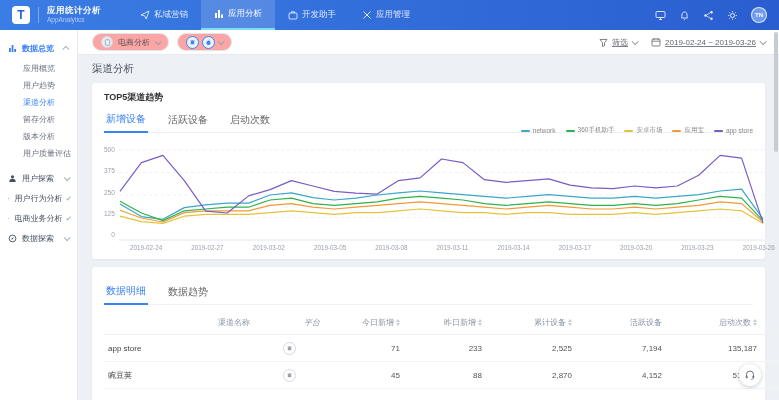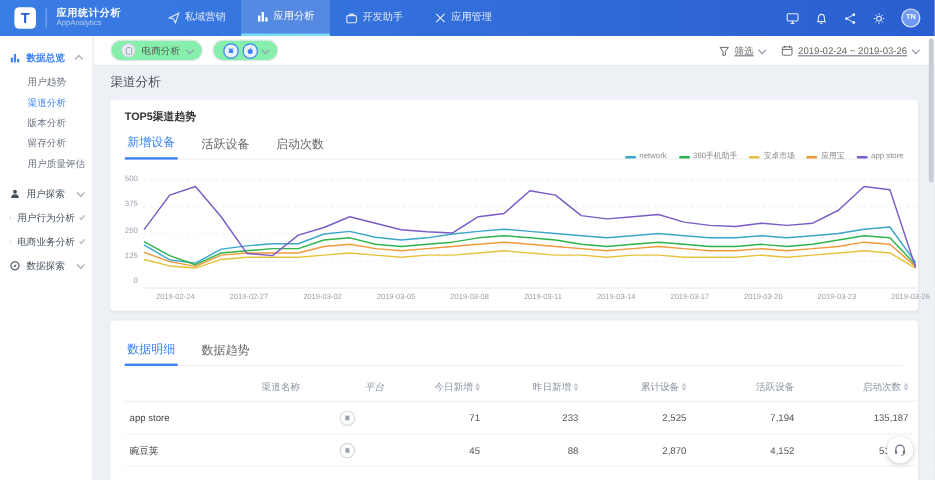--- a/index.html
+++ b/index.html
@@ -18,21 +18,21 @@
   .topnav { display:flex; height:30px; margin-left:26px; }
   .topnav-item { display:flex; align-items:center; gap:4px; padding:0 13px; color:rgba(255,255,255,.85); font-size:8.5px; cursor:pointer; }
   .topnav-item.active { background:rgba(255,255,255,.16); border-bottom:2px solid #7fdcf5; color:#fff; }
   .top-right { margin-left:auto; display:flex; align-items:center; gap:13px; color:rgba(255,255,255,.9); }
   .avatar { width:16px; height:16px; border-radius:50%; background:#6f9af0; border:1px solid rgba(255,255,255,.8);
     color:#fff; font-size:6px; display:flex; align-items:center; justify-content:center; font-weight:bold; }
 
   
   .subbar { position:absolute; top:30px; left:78px; width:701px; height:25px; background:#fff;
     border-bottom:1px solid #e8eaed; display:flex; align-items:center; padding:0 14px; z-index:20; }
-  .pill { display:flex; align-items:center; gap:5px; border:1px solid #e2e5ea; border-radius:11px; height:18px; padding:0 8px; background:#86efac; cursor:pointer;text-align:center; }
+  .pill { display:flex; align-items:center; gap:5px; border:1px solid #e2e5ea; border-radius:11px; height:18px; padding:0 8px; background:#fca5a5; cursor:pointer;text-align:center; }
   .app-circle { width:12px; height:12px; border-radius:50%; background:#e9eef6; border:1px solid #cfd6e0; display:flex; align-items:center; justify-content:center; color:#8a93a3; }
   .pill .label { font-size:8px; color:#555; }
   .chev { width:5px; height:5px; border-right:1px solid #9aa1ac; border-bottom:1px solid #9aa1ac; transform:rotate(45deg) translateY(-1px); display:inline-block; }
   .chev.up { transform:rotate(-135deg) translateY(-1px); }
   .platform-pill { margin-left:8px; gap:3px; }
   .plat-circle { width:13px; height:13px; border-radius:50%; border:1px solid #3b82f6; background:#eaf2fe; display:flex; align-items:center; justify-content:center; color:#3b82f6; }
   .subbar-right { margin-left:auto; display:flex; align-items:center; gap:14px; color:#7a8190;text-decoration:underline; }
   .filter-ctl, .date-ctl { display:flex; align-items:center; gap:4px; font-size:8px; color:#666; cursor:pointer; }
 
   
@@ -212,24 +212,25 @@
     <div class="sb-group active">
       <svg class="ic" width="9" height="9" viewBox="0 0 9 9">
           <rect x="1" y="4" width="1.8" height="4" fill="currentColor"></rect>
           <rect x="3.6" y="1" width="1.8" height="7" fill="currentColor"></rect>
           <rect x="6.2" y="5" width="1.8" height="3" fill="currentColor"></rect>
         </svg>
       <span class="gl">数据总览</span>
       <span class="chev up"></span>
     </div>
     <div class="sb-items">
+      <div class="sb-item">应用概览</div>
       <div class="sb-item">用户趋势</div>
       <div class="sb-item active">渠道分析</div>
+      <div class="sb-item">留存分析</div>
       <div class="sb-item">版本分析</div>
-      <div class="sb-item">留存分析</div>
       <div class="sb-item">用户质量评估</div>
     </div>
     <div class="sb-group">
       <svg class="ic" width="9" height="9" viewBox="0 0 9 9">
           <circle cx="4.5" cy="2.8" r="1.6" fill="currentColor"></circle>
           <path d="M1.3 8 A3.2 3.2 0 0 1 7.7 8 Z" fill="currentColor"></path>
         </svg>
       <span class="gl">用户探索</span>
       <span class="chev"></span>
     </div>

